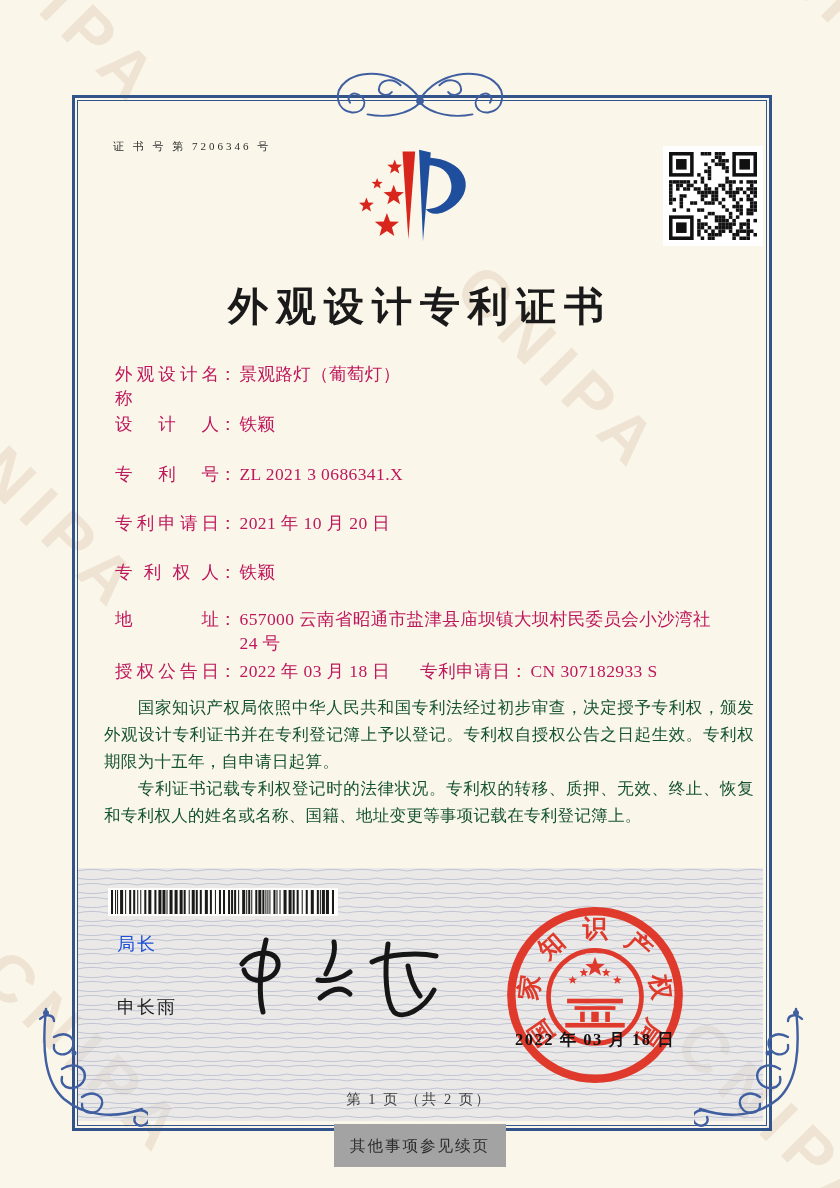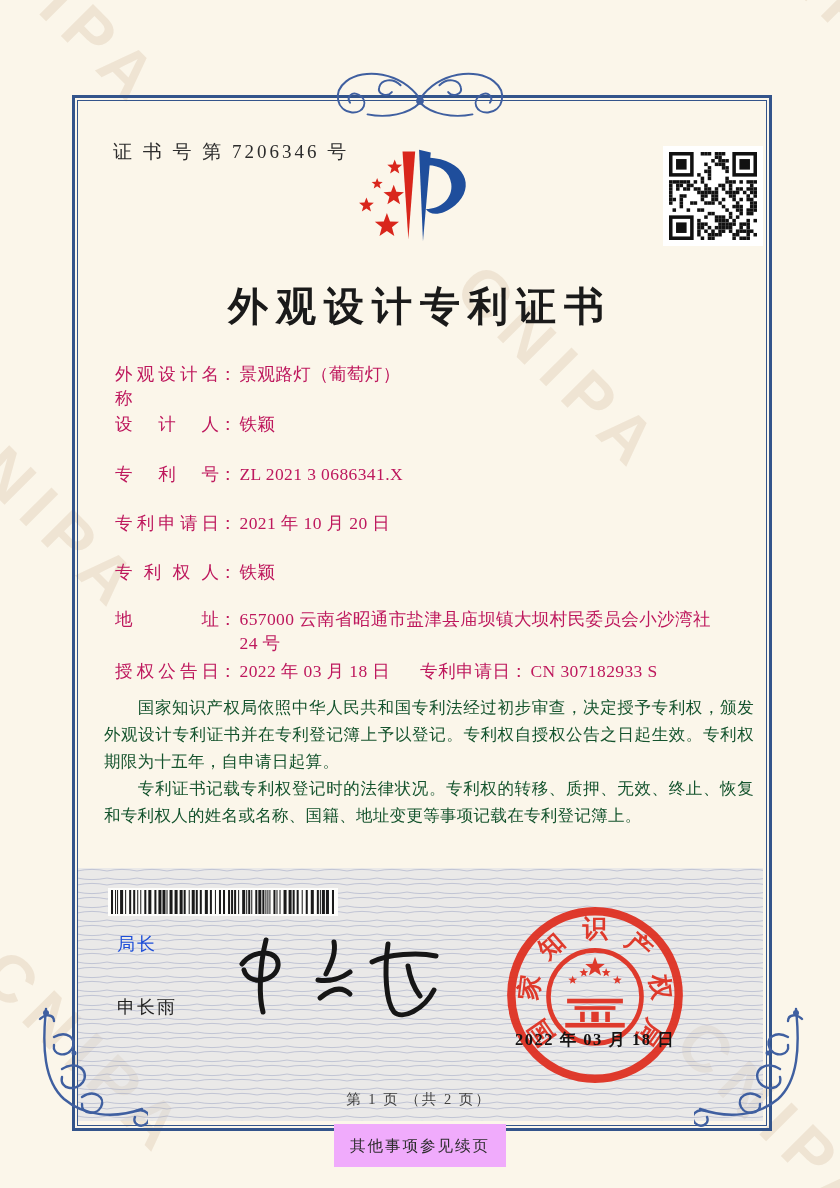--- a/index.html
+++ b/index.html
@@ -18,21 +18,21 @@
   
   .guilloche{position:absolute;left:77px;top:868px;width:686px;height:253px;
              background:rgba(210,214,231,0.40);}
   .guilloche svg{display:block;width:100%;height:100%;}
 
   .crest{position:absolute;left:300px;top:60px;width:240px;height:68px;}
   .flourish{position:absolute;width:118px;height:126px;}
   .flourish.bl{left:30px;top:1005px;}
   .flourish.br{left:694px;top:1005px;transform:scaleX(-1);}
 
-  .cert-no{position:absolute;left:113px;top:139px;font-size:19px;letter-spacing:3px;color:#2c2c2c;}
+  .cert-no{position:absolute;left:113px;top:139px;font-size:11px;letter-spacing:3px;color:#2c2c2c;}
 
   .logo{position:absolute;left:344px;top:137px;width:156px;height:114px;}
 
   .qr-wrap{position:absolute;left:663px;top:146px;width:100px;height:100px;background:#ffffff;}
   .qr-wrap svg{position:absolute;inset:6px;}
 
   .title{position:absolute;left:0;right:0;top:246px;text-align:center;
          font-size:40px;font-weight:700;letter-spacing:8px;color:#1a1a1a;margin-top:33px;}
 
   .frow{position:absolute;left:115px;width:640px;font-size:17.5px;color:#be185d;
@@ -55,21 +55,21 @@
   .sign-name{position:absolute;left:117px;top:995px;font-size:18px;color:#1f1f1f;letter-spacing:2px;}
   .signature{position:absolute;left:222px;top:928px;width:240px;height:108px;}
 
   .seal{position:absolute;left:502px;top:902px;width:186px;height:186px;opacity:0.95;}
   .seal-date{position:absolute;left:515px;top:1029px;font-size:16.5px;font-weight:700;
              letter-spacing:1.5px;color:#141414;}
 
   .page-info{position:absolute;left:72px;top:1090px;width:694px;text-align:center;
              font-size:14.5px;letter-spacing:2px;color:#404040;}
   .note{position:absolute;left:0;right:0;top:1136px;text-align:center;font-size:15.5px;}
-  .note span{background:#f0abfc;padding:13px 16px;letter-spacing:2px;color:#2c2c2c;}
+  .note span{background:#a3a3a3;padding:13px 16px;letter-spacing:2px;color:#2c2c2c;}
 </style>
 </head>
 <body>
 
 <div class="page">
 
   <div class="wm" style="left:-70px;top:-35px">CNIPA</div>
   <div class="wm" style="left:690px;top:-55px">CNIPA</div>
   <div class="wm" style="left:430px;top:330px">CNIPA</div>
   <div class="wm" style="left:-90px;top:470px">CNIPA</div>

